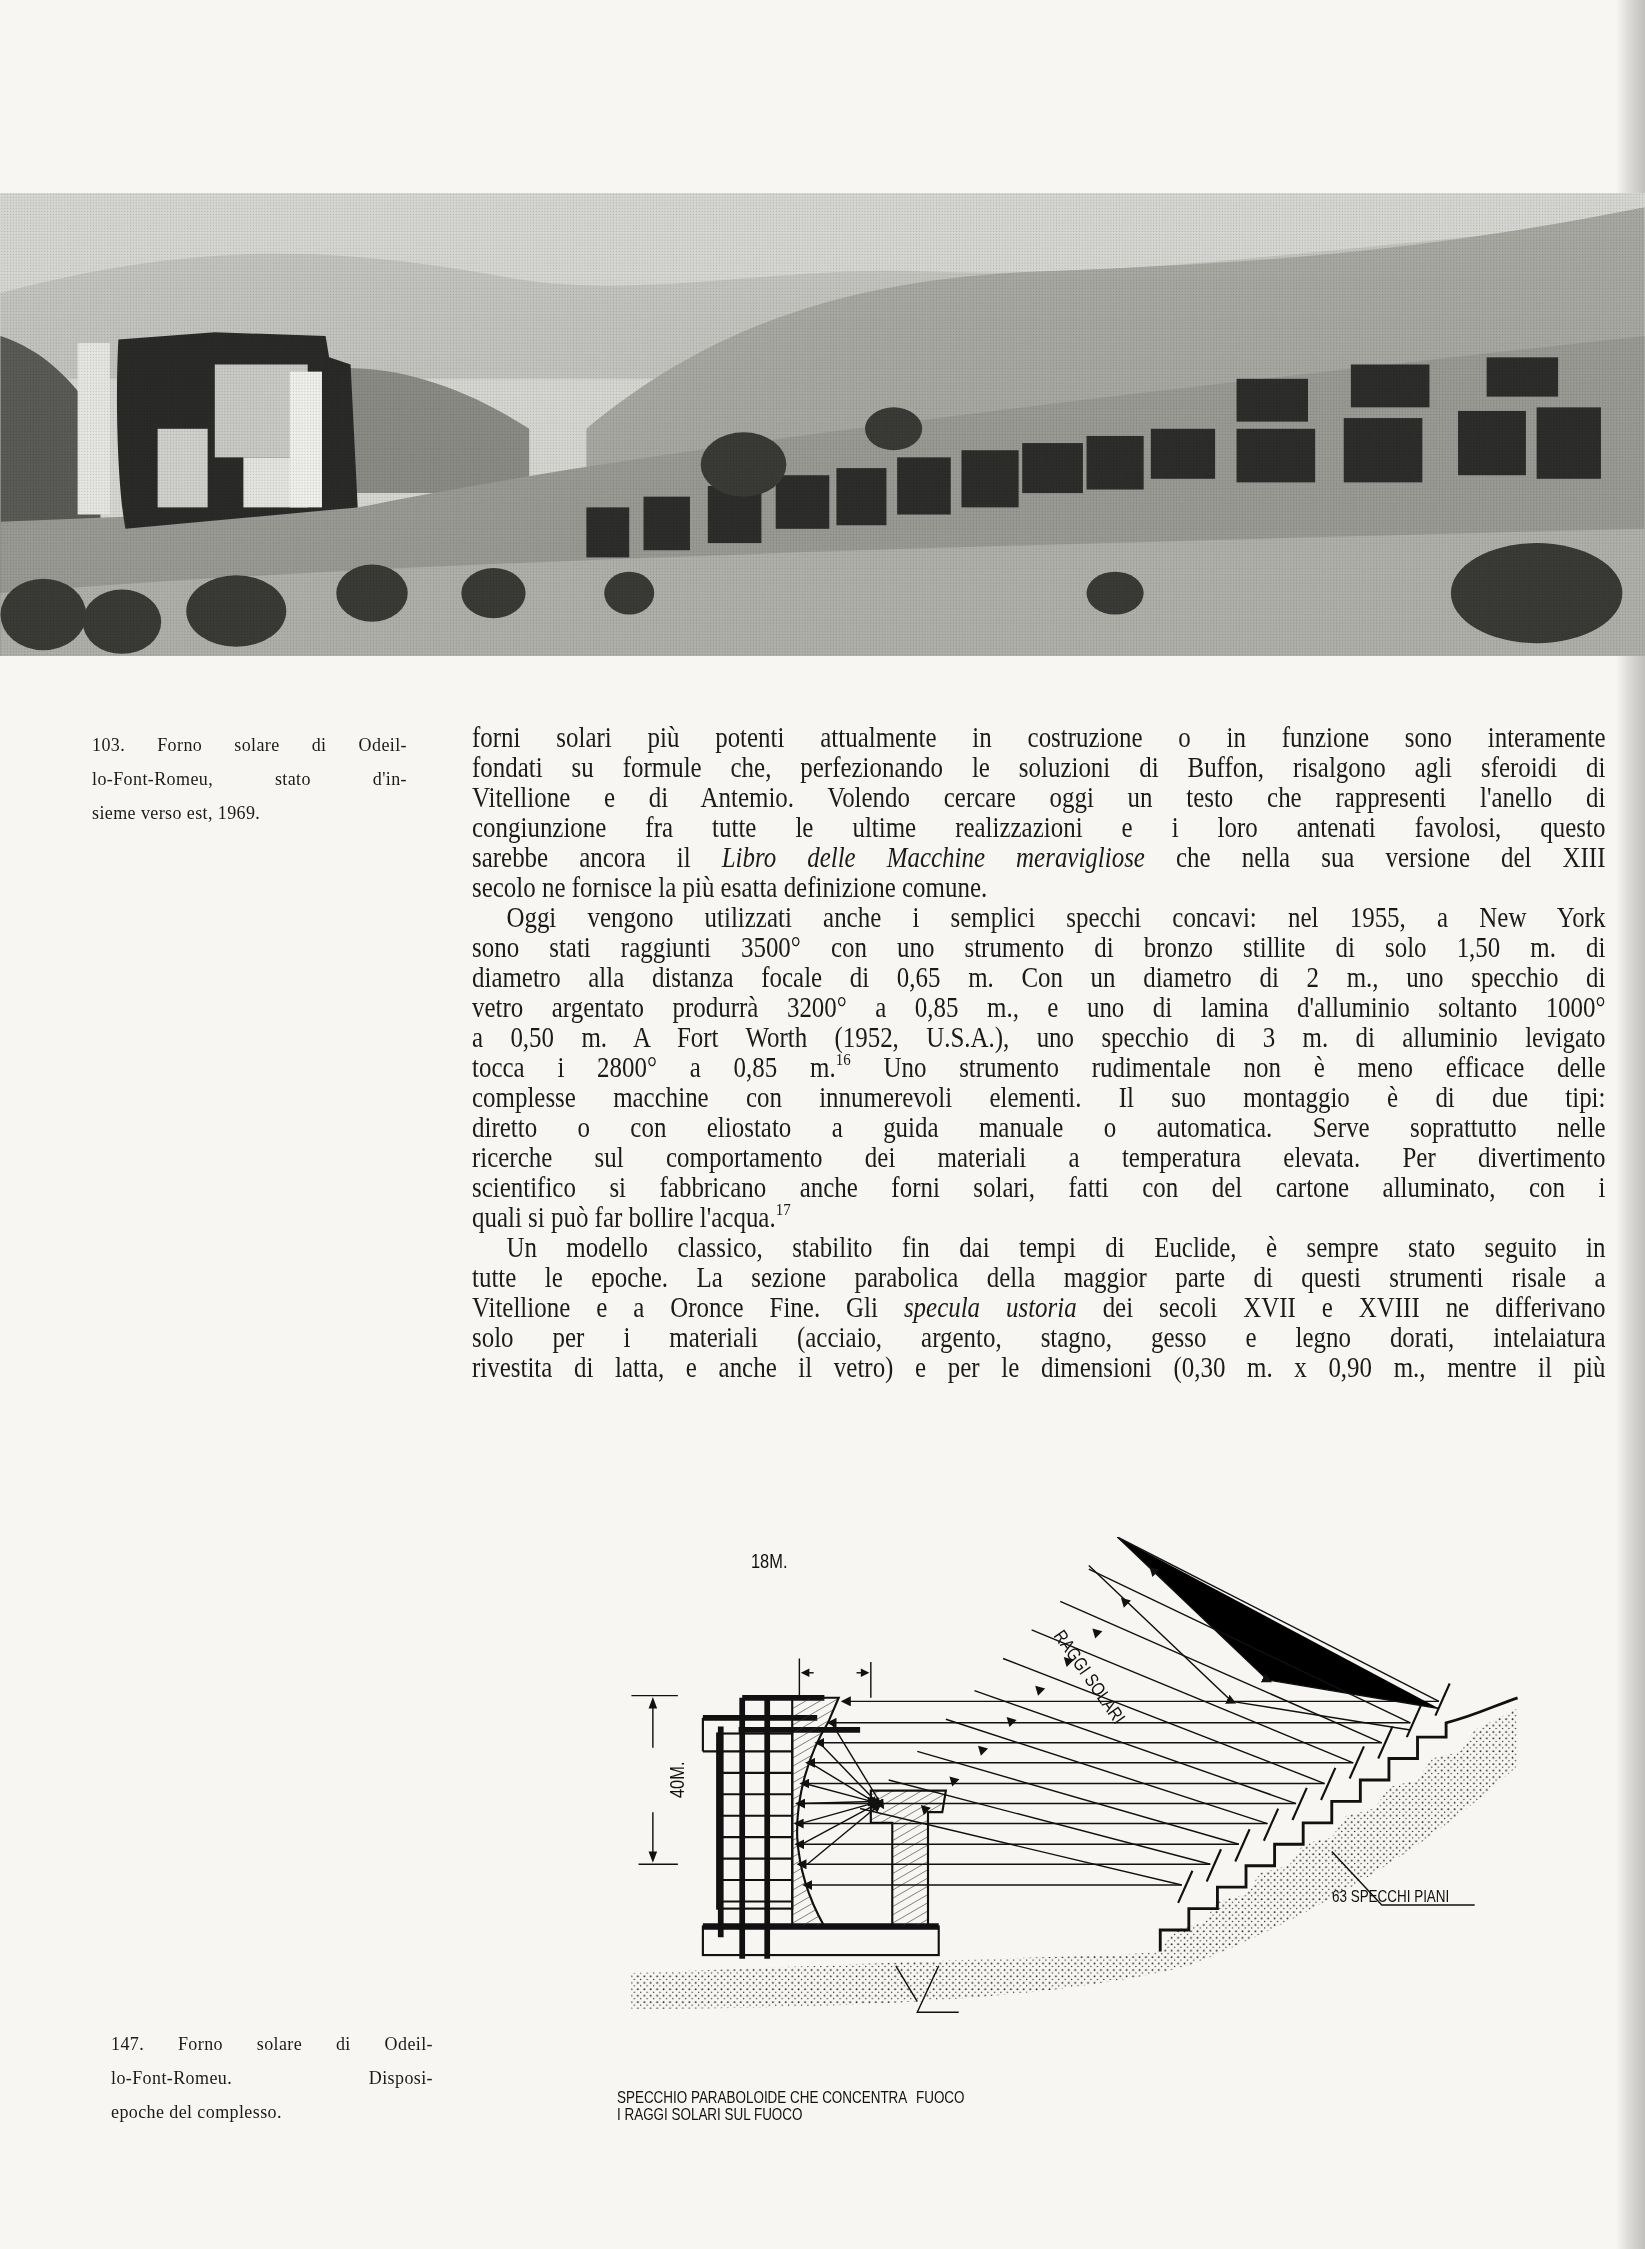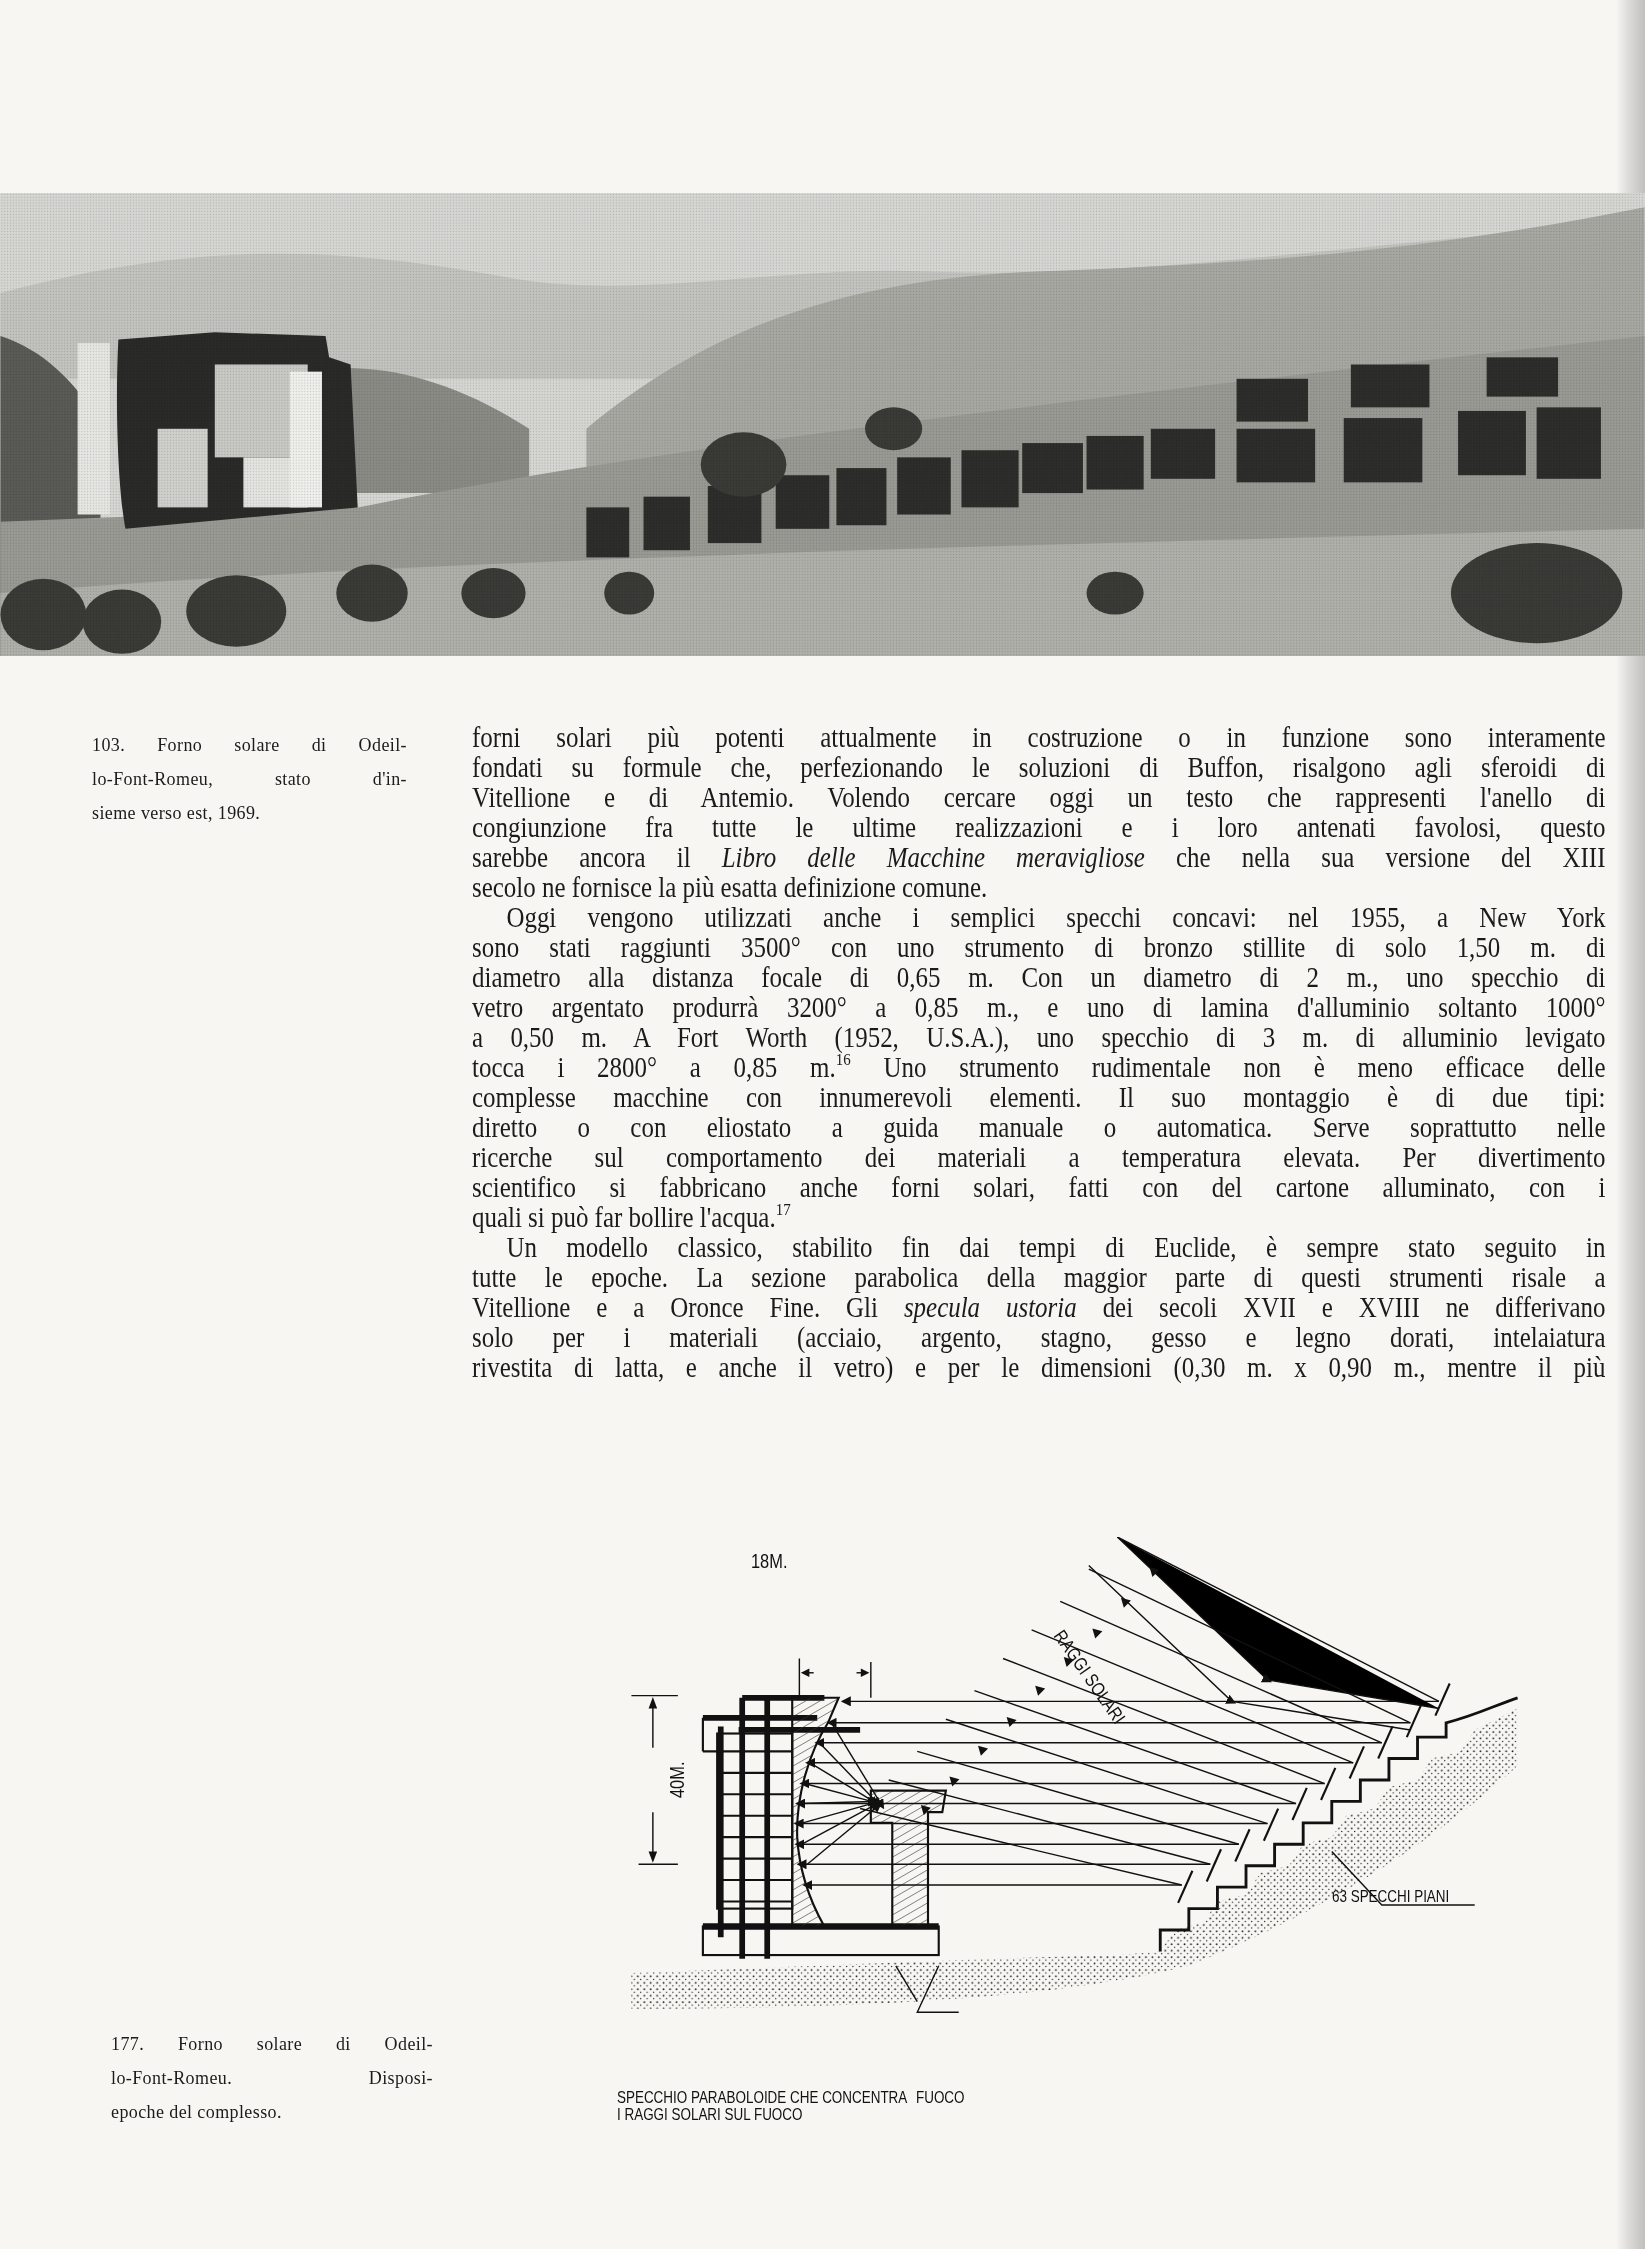--- a/index.html
+++ b/index.html
@@ -287,17 +287,17 @@
   <div class="diagram-label" style="left:134px; top:13px; font-size:20px;">18M.</div>
   <div class="diagram-label" style="left:49px; top:261px; font-size:20px; transform:rotate(-90deg) scaleX(0.82); transform-origin:left top;">40M.</div>
   <div class="diagram-label" style="left:450px; top:89px; font-size:18.6px; transform:rotate(55deg) scaleX(0.82); transform-origin:left top;">RAGGI SOLARI</div>
   <div class="diagram-label" style="left:715px; top:350px;">63 SPECCHI PIANI</div>
   <div class="diagram-label" style="left:0px; top:551px;">SPECCHIO PARABOLOIDE CHE CONCENTRA</div>
   <div class="diagram-label" style="left:0px; top:568px;">I RAGGI SOLARI SUL FUOCO</div>
   <div class="diagram-label" style="left:299px; top:551px;">FUOCO</div>
 </div>
 
 <div class="caption" style="top:2027px; left:111px; width:322px;">
-  <span class="just">177. Forno solare di Odeil-</span>
+  <span class="just">147. Forno solare di Odeil-</span>
   <span class="just">lo-Font-Romeu. Disposi-</span>
   <span>epoche del complesso.</span>
 </div>
 
 
 </body></html>

